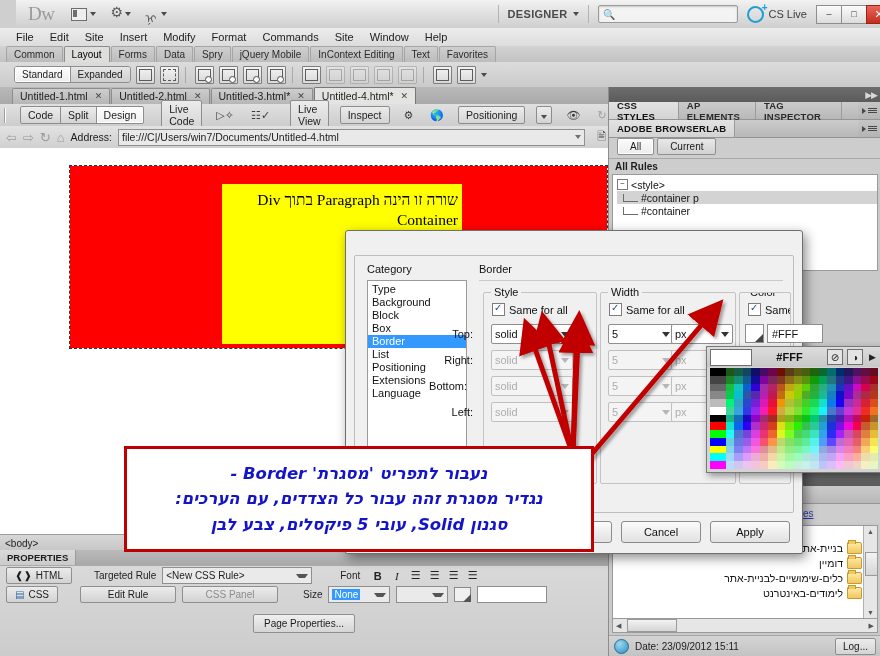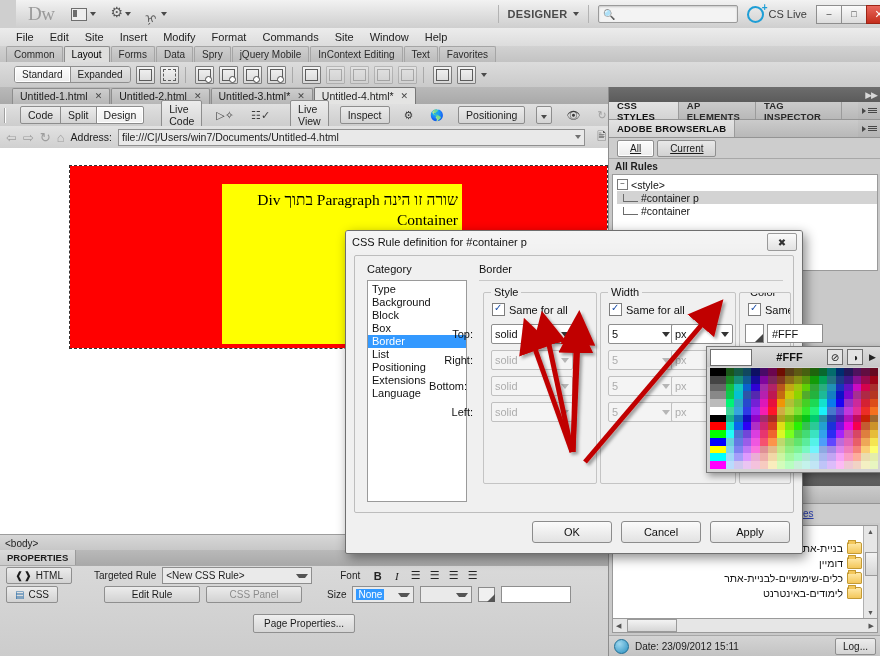--- a/index.html
+++ b/index.html
@@ -119,21 +119,21 @@
   .panel-head .dots{color:#d8d8d8;font-size:9px;letter-spacing:-1px;}
   .panel-tabrow{height:17px;background:linear-gradient(#c6c6c6,#b4b4b4);display:flex;align-items:stretch;border-bottom:1px solid #949494;}
   .ptab{font-size:9.5px;font-weight:bold;color:#2b2b2b;padding:0 8px;display:flex;align-items:center;
     background:linear-gradient(#cbcbcb,#b8b8b8);border-right:1px solid #9b9b9b;cursor:default;letter-spacing:.2px;}
   .ptab.active{background:linear-gradient(#e3e3e3,#d3d3d3);color:#111;}
   .ptab.fill{flex:1;border-right:none;}
   .pmenu{display:flex;align-items:center;gap:2px;padding:0 4px;}
   .pmenu .tri{border-left:4px solid #474747;border-top:3px solid transparent;border-bottom:3px solid transparent;}
   .pmenu .lines{display:flex;flex-direction:column;gap:1px;}
   .pmenu .lines i{width:9px;height:1px;background:#474747;display:block;}
-  .filterrow{height:20px;background:#cdcdcd;display:flex;align-items:center;padding-left:8px;gap:3px;border-bottom:1px solid #a8a8a8;text-decoration:underline;}
+  .filterrow{height:20px;background:#cdcdcd;display:flex;align-items:flex-start;padding-left:8px;gap:3px;border-bottom:1px solid #a8a8a8;}
   .fbtn{font-size:10px;padding:2px 12px;border:1px solid #8f8f8f;background:linear-gradient(#e8e8e8,#d2d2d2);border-radius:2px;cursor:default;}
   .fbtn.on{background:linear-gradient(#fcfcfc,#ececec);box-shadow:inset 0 0 0 1px #fff;}
   .allrules{height:15px;background:#cdcdcd;display:flex;align-items:center;padding-left:6px;font-size:10px;font-weight:bold;color:#1d1d1d;}
   .ruletree{height:92px;background:#fff;border:1px solid #9a9a9a;margin:0 3px;padding:3px 0 0 4px;font-size:10.5px;color:#111;}
   .tline{display:flex;align-items:center;height:13px;gap:3px;cursor:default;}
   .tline.sel{background:#d3d3d3;}
   .tbox{width:9px;height:9px;border:1px solid #7a7a7a;background:#fff;font-size:8px;line-height:7px;text-align:center;color:#333;}
   .tstub{display:inline-block;width:14px;border-bottom:1px solid #6b6b6b;height:7px;margin-left:6px;
     border-left:1px solid #6b6b6b;}
   .propwrap{position:absolute;left:0;bottom:0;width:272px;}
@@ -438,21 +438,21 @@
       <span class="fmtbtn">☰</span>
       <span class="fmtbtn">☰</span>
       <span class="fmtbtn">☰</span>
       <span class="fmtbtn">☰</span>
     </div>
     <div class="prow">
       <div class="pbtn">
         <span style="color:#2f6fa8;">▤</span>
         <span>CSS</span>
       </div>
-      <div class="pbtn" style="margin-left:40px;width:78px;justify-content:center;">Edit Rule</div>
+      <div class="pbtn" style="margin-left:16px;width:78px;justify-content:center;">Edit Rule</div>
       <div class="pbtn dim" style="width:78px;justify-content:center;">CSS Panel</div>
       <span class="plabel" style="margin-left:19px;">Size</span>
       <span class="pselect" style="width:54px;">
         <span style="background:#3399ff;color:#fff;padding:0 2px;">None</span>
         <span class="c"></span>
       </span>
       <span class="pselect" style="width:44px;color:#aaa;">
         <span class="c"></span>
       </span>
       <span class="swatch"></span>
@@ -556,24 +556,20 @@
       </div>
       <div class="statusbar">
         <span class="globe"></span>
         <span style="font-size:10px;color:#1d1d1d;">Date: 23/09/2012 15:11</span>
         <span class="logbtn">Log...</span>
       </div>
     </div>
   </div>
 
   <div class="dialog">
-    <div class="dlg-title">
-      <span>CSS Rule definition for #container p</span>
-      <span class="dlg-close">✖</span>
-    </div>
     <div class="dlg-body">
       <div class="cat-label">Category</div>
       <div class="catlist">
         <div>Type</div>
         <div>Background</div>
         <div>Block</div>
         <div>Box</div>
         <div class="sel">Border</div>
         <div>List</div>
         <div>Positioning</div>
@@ -948,14 +944,19 @@
     </defs>
     <g filter="url(#sh)" stroke="#c00000" stroke-width="5" fill="none" marker-end="url(#ah)">
       <path d="M572,452 L548,340"></path>
       <path d="M572,452 L534,346"></path>
       <path d="M573,452 L578,340"></path>
       <path d="M573,452 L576,348"></path>
       <path d="M585,462 L704,322"></path>
     </g>
   </svg>
 
+  <div class="callout">
+    <div>נעבור לתפריט 'מסגרת' Border -</div>
+    <div>נגדיר מסגרת זהה עבור כל הצדדים, עם הערכים:</div>
+    <div>סגנון Solid, עובי 5 פיקסלים, צבע לבן</div>
+  </div>
 
 </div>
 
 </body></html>

